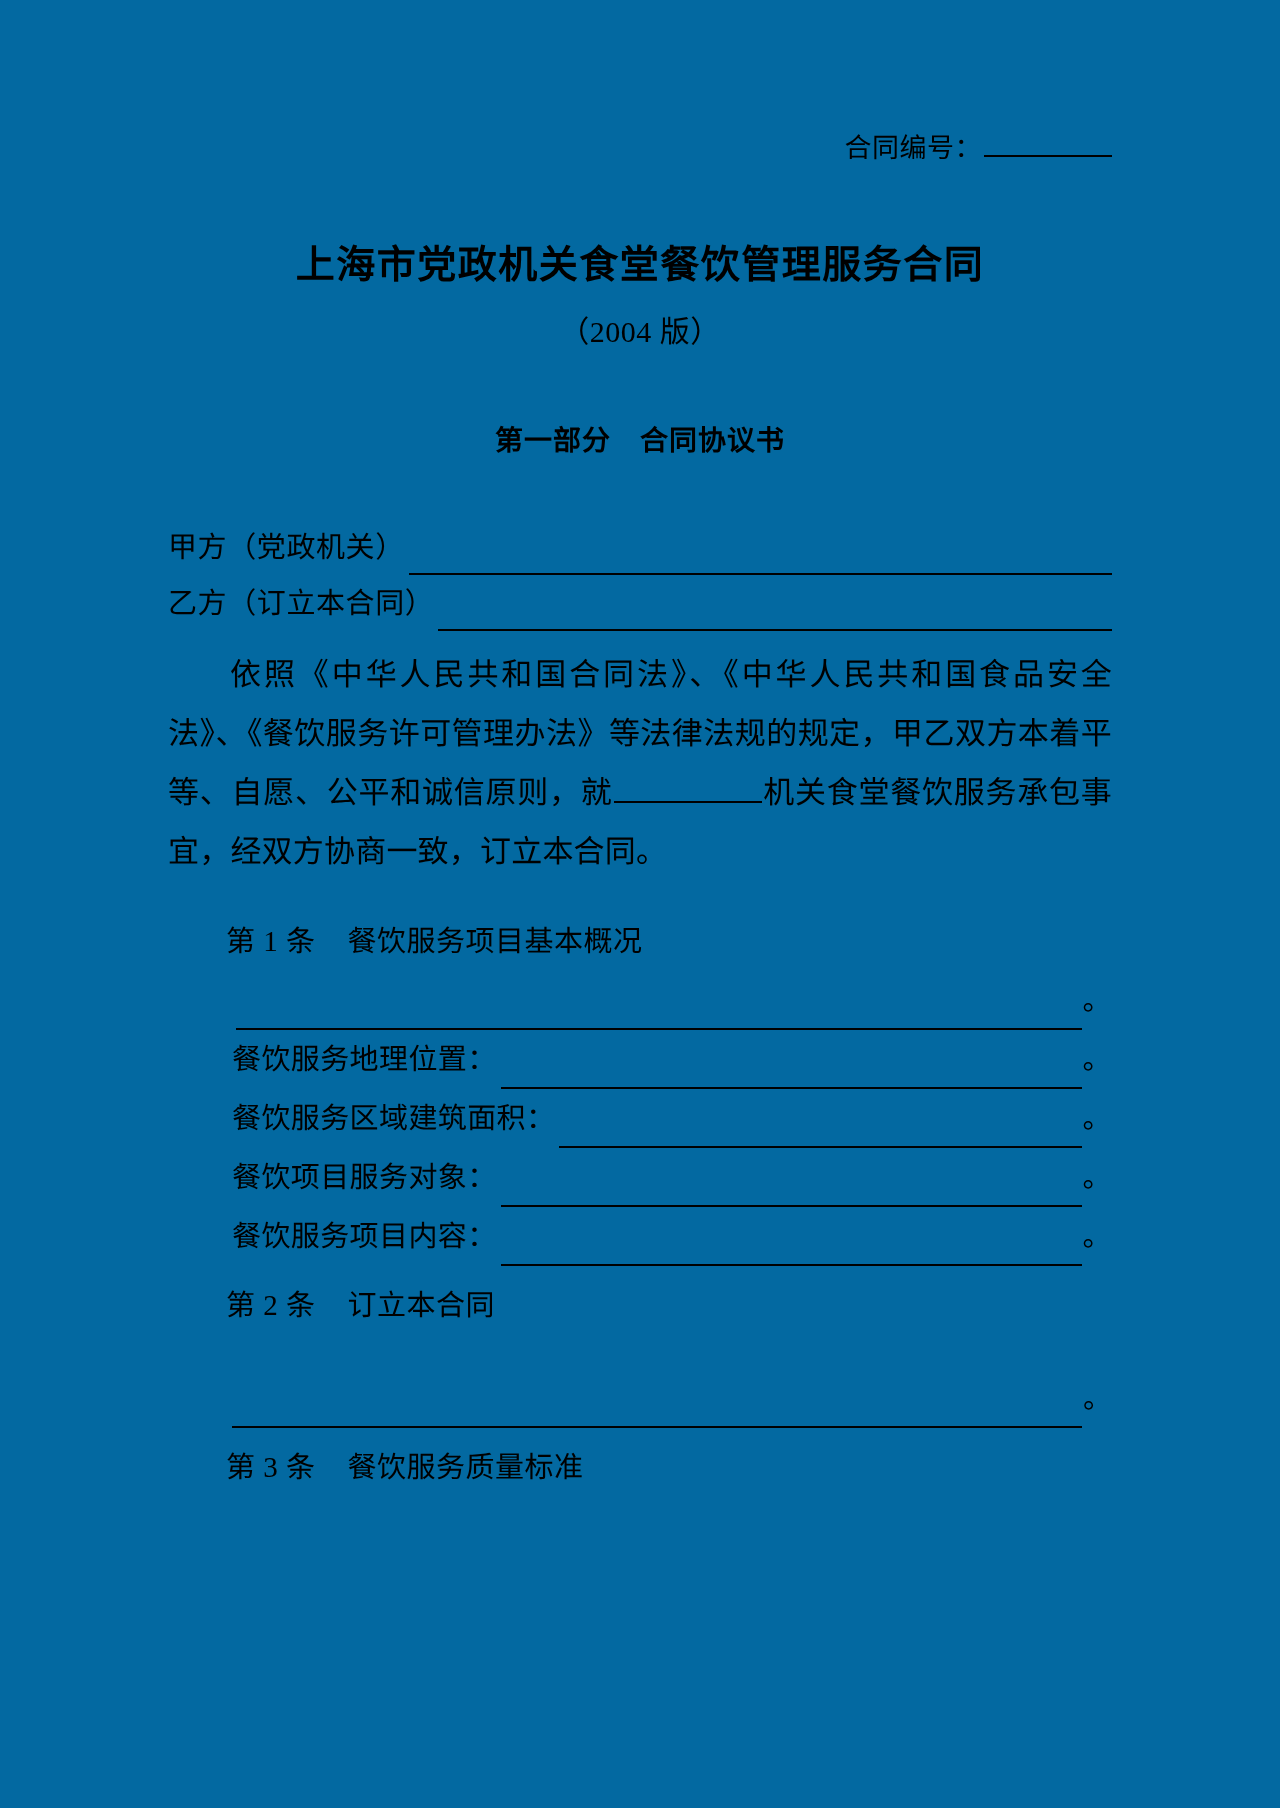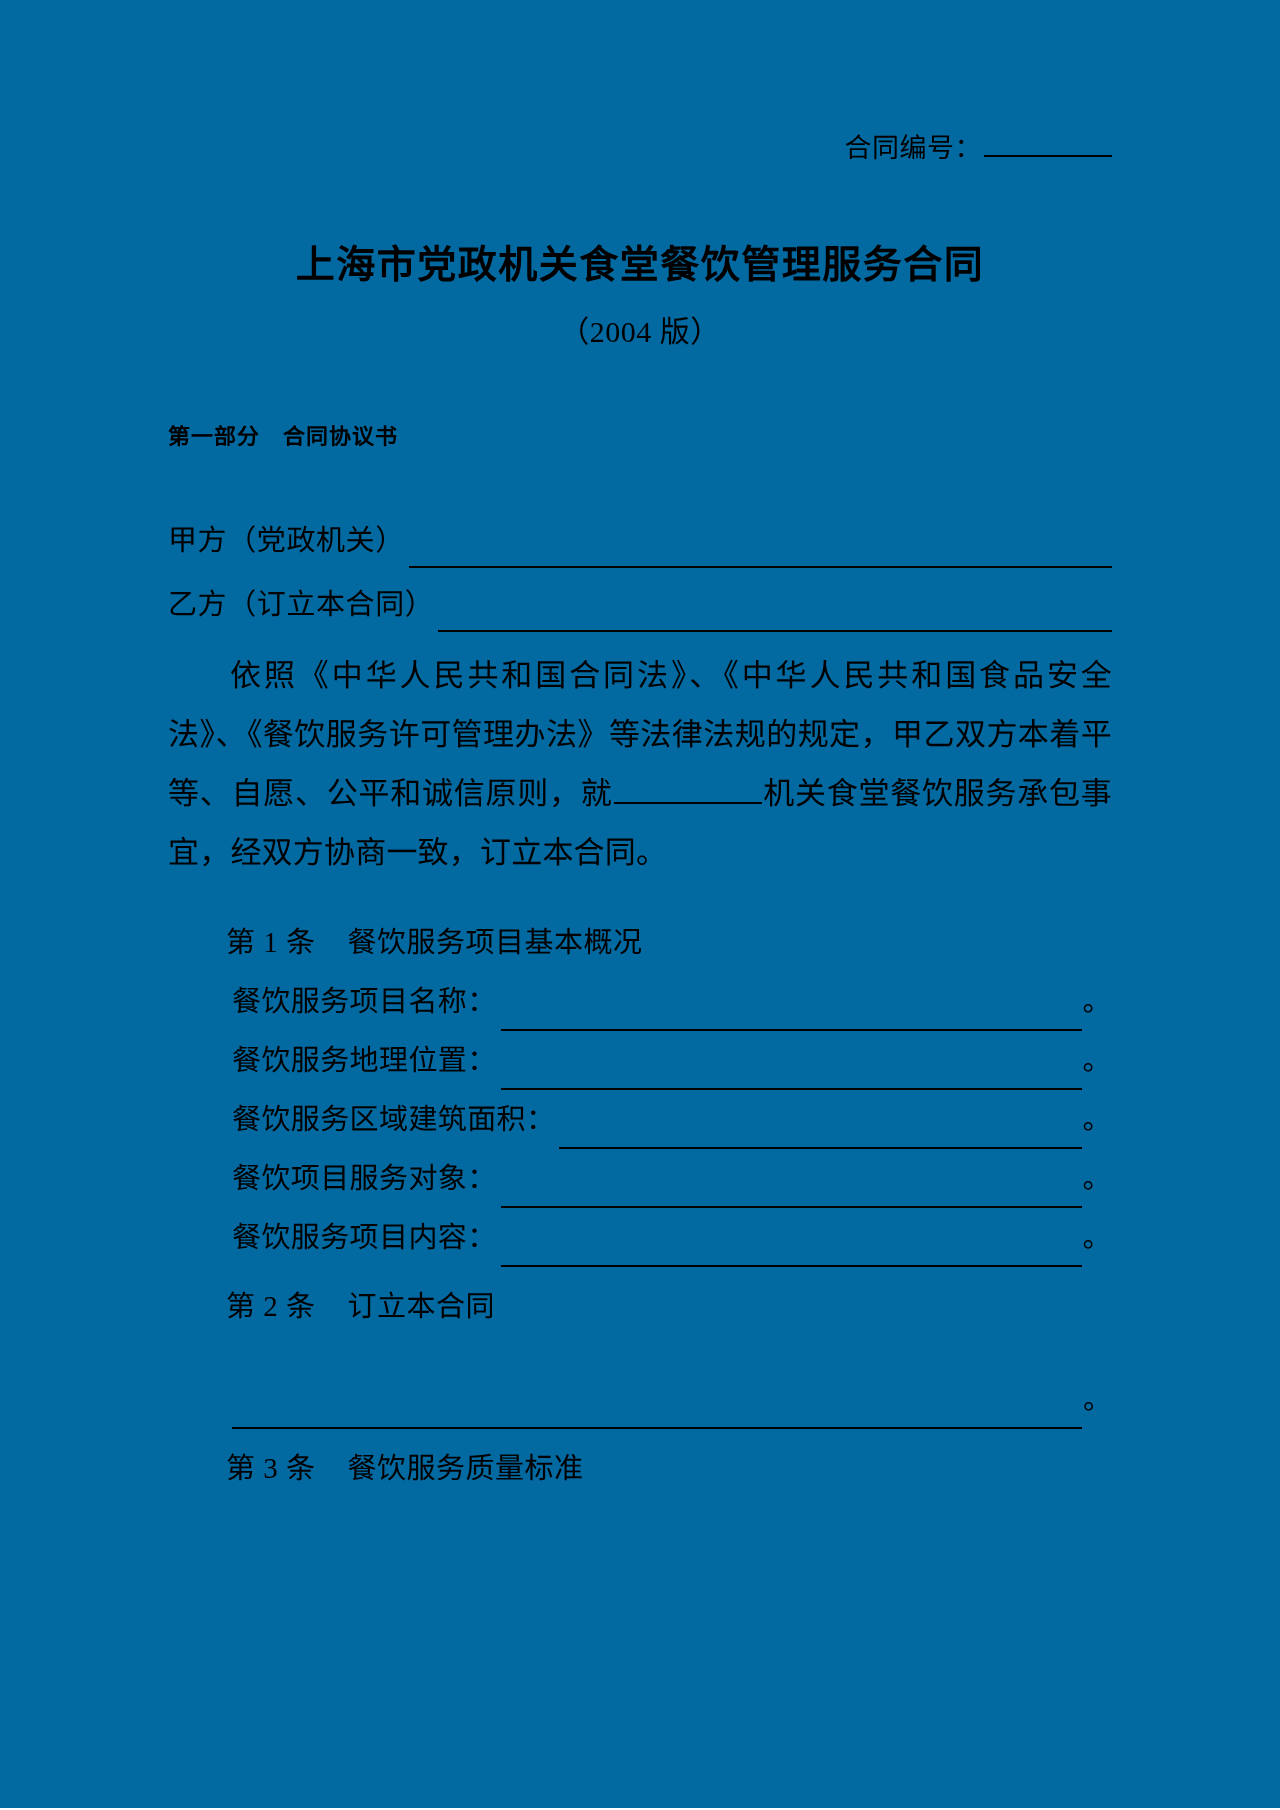--- a/index.html
+++ b/index.html
@@ -65,38 +65,39 @@
     margin-top: 16px;
     text-align: center;
     font-size: 30px;
     line-height: 1.2;
     letter-spacing: 0.5px;
   }
 
   
   .part-heading {
     margin-top: 74px;
+    text-align: center;
     font-family: "Liberation Sans", "DejaVu Sans", sans-serif;
     font-weight: 700;
-    font-size: 22px;
+    font-size: 28px;
     line-height: 1.2;
     letter-spacing: 1px;
     white-space: nowrap;
   }
 
   
   .body-block {
     margin-top: 62px;
     font-size: 29px;
     line-height: 56px;
   }
   .party-line {
     white-space: nowrap;
     letter-spacing: 0.6px;
-    margin-bottom: 8px;
+    margin-bottom: 0;
     display: flex;
     align-items: flex-end;
   }
   .party-line .p-label { flex: 0 0 auto; }
   .party-line .p-blank {
     flex: 1 1 auto;
     border-bottom: 2px solid #000;
     height: 27px;
     margin-left: 4px;
   }
@@ -194,21 +195,20 @@
       <div class="party-line">
         <span class="p-label">乙方（订立本合同）</span>
         <span class="p-blank"></span>
       </div>
 
       <p class="para"><span>依照《中华人民共和国合同法》、《中华人民共和国食品安全法》、《餐饮服务许可管理办法》等法律法规的规定，甲乙双方本着平等、自愿、公平和诚信原则，就</span><span class="gap-blank"></span><span>机关食堂餐饮服务承包事宜，经双方协商一致，订立本合同。</span></p>
 
       <div class="clause-head"><span>第 1 条</span><span class="cl-gap"></span><span>餐饮服务项目基本概况</span></div>
 
       <div class="field-row">
-        <span class="f-label">餐饮服务项目名称：</span>
         <span class="f-blank"></span>
         <span class="f-period">。</span>
       </div>
 
       <div class="field-row">
         <span class="f-label">餐饮服务地理位置：</span>
         <span class="f-blank"></span>
         <span class="f-period">。</span>
       </div>
 

